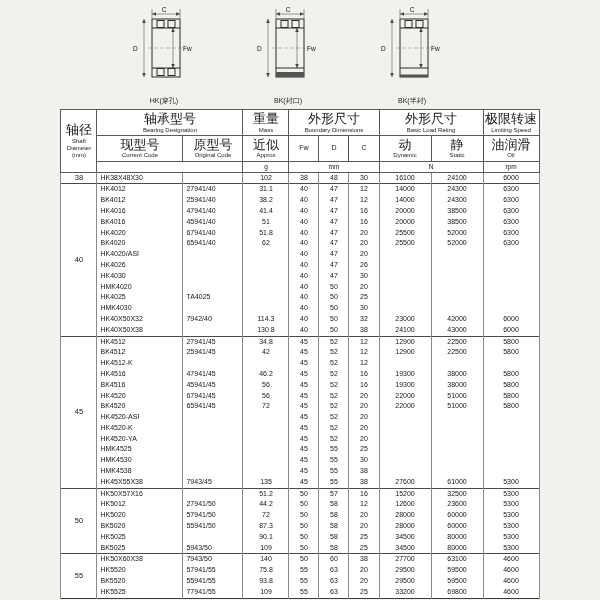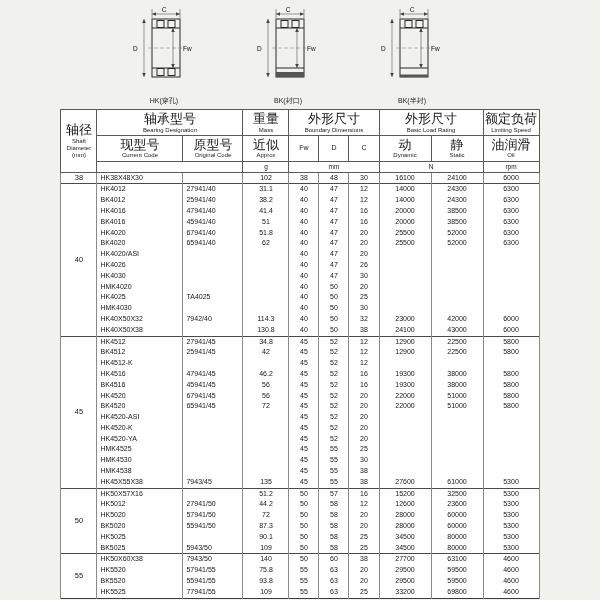--- a/index.html
+++ b/index.html
@@ -186,21 +186,21 @@
         </th>
         <th colspan="3">
           <span class="cn">外形尺寸</span>
           <span class="en">Boundary Dimensions</span>
         </th>
         <th colspan="2">
           <span class="cn">外形尺寸</span>
           <span class="en">Basic Load Rating</span>
         </th>
         <th>
-          <span class="cn">额定负荷</span>
+          <span class="cn">极限转速</span>
           <span class="en">Limiting Speed</span>
         </th>
       </tr>
       <tr>
         <th>
           <span class="cn">现型号</span>
           <span class="en">Current Code</span>
         </th>
         <th>
           <span class="cn">原型号</span>

